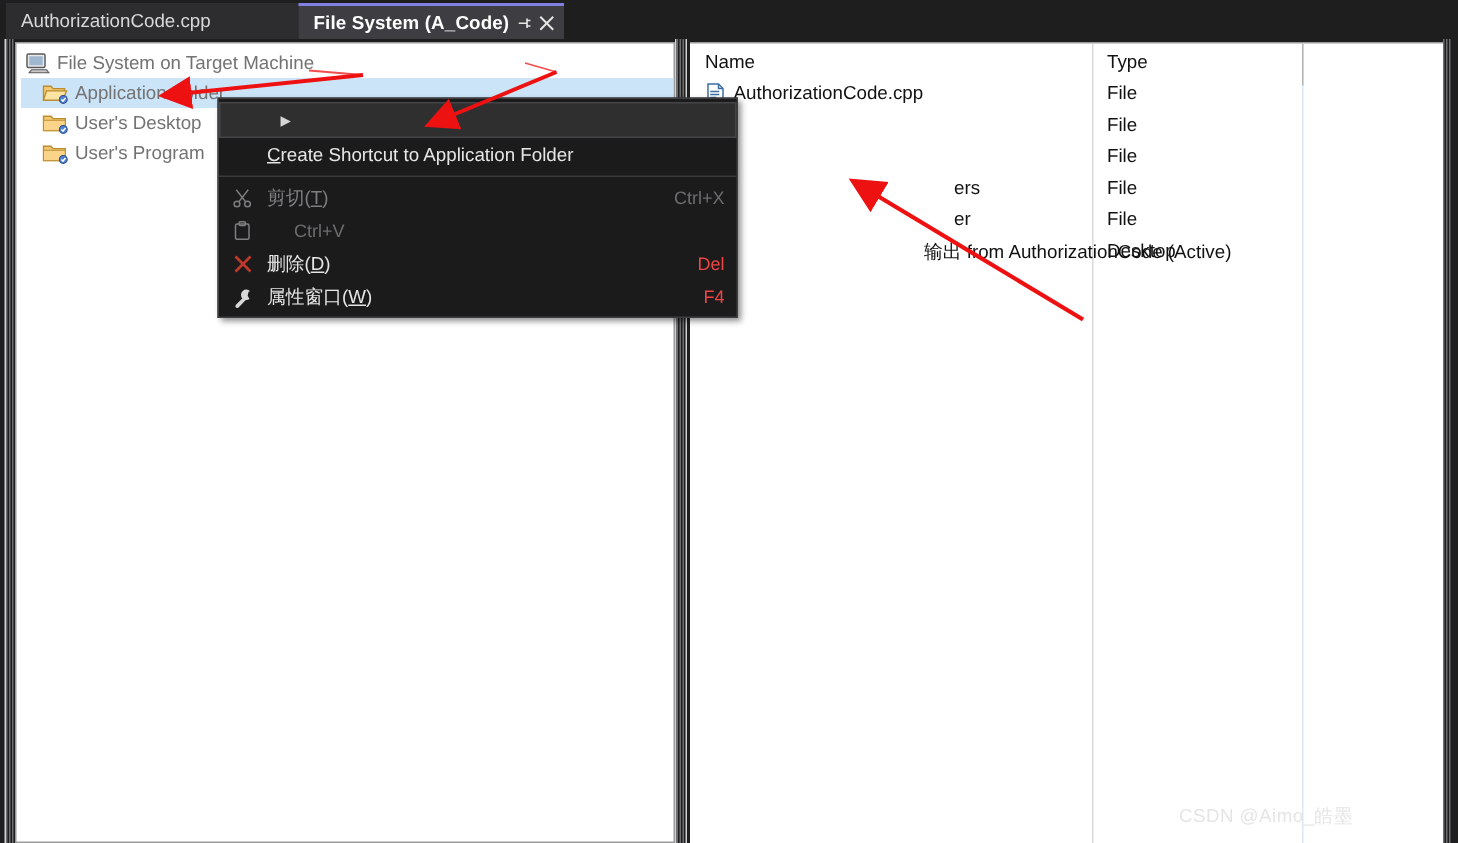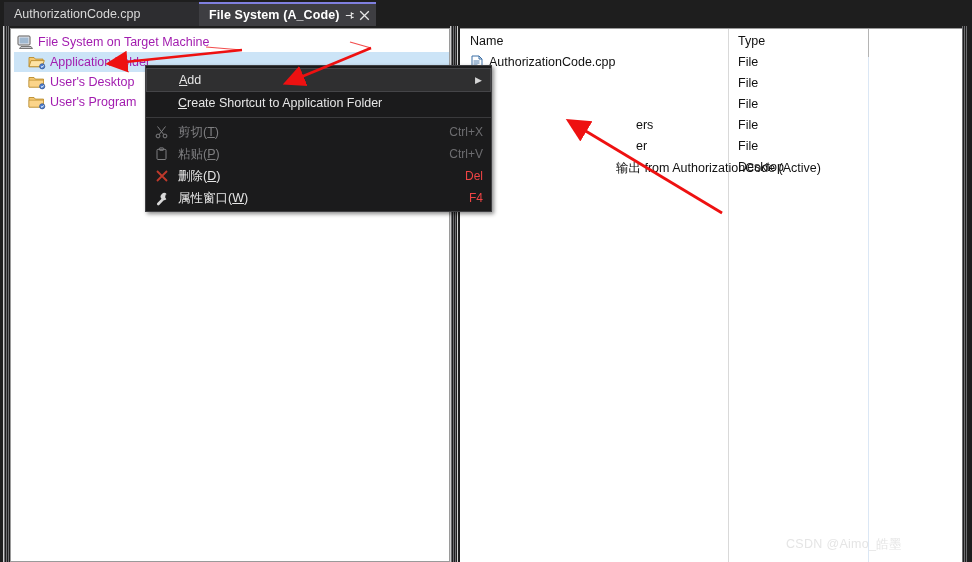--- a/index.html
+++ b/index.html
@@ -35,21 +35,21 @@
   .content{position:absolute;left:0;top:26px;width:972px;height:536px;background:#1e1e1e;}
 
   
   .left-pane{
     position:absolute;left:10px;top:2px;width:440px;height:534px;
     background:#ffffff;border:1px solid #9a9a9a;box-sizing:border-box;overflow:hidden;
   }
   .tree{padding:3px 0 0 3px;}
   .tree-row{
     display:flex;align-items:center;height:20px;padding-left:2px;
-    font-size:12.5px;color:#a21caf;white-space:nowrap;
+    font-size:12.5px;color:#737373;white-space:nowrap;
   }
   .tree-row.sel{background:#cce4f7;}
   .tree-row.indent{padding-left:14px;}
   .tree-ico{width:18px;height:16px;margin-right:4px;flex:0 0 auto;position:relative;}
 
   
   .right-pane{
     position:absolute;left:460px;top:2px;width:502px;height:534px;
     background:#ffffff;box-sizing:border-box;overflow:hidden;
     border-top:1px solid #9a9a9a;
@@ -263,21 +263,20 @@
       <div class="bar" style="left:2px;background:#6d6d70;"></div>
       <div class="bar" style="left:4px;background:#6d6d70;"></div>
     </div>
 
   </div>
 
   <div class="ctx" id="ctx-main">
 
     <div class="mi hl">
       <span class="gutter"></span>
-      <span class="lbl"><u>A</u>dd</span>
       <span class="sub-arrow">▶</span>
     </div>
 
     <div class="mi">
       <span class="gutter"></span>
       <span class="lbl"><u>C</u>reate Shortcut to Application Folder</span>
     </div>
 
     <div class="sep"></div>
 
@@ -293,21 +292,20 @@
       <span class="acc">Ctrl+X</span>
     </div>
 
     <div class="mi disabled">
       <span class="gutter">
         <svg width="14" height="14" viewBox="0 0 14 14">
           <rect x="2" y="2.3" width="9" height="10.2" rx="1" fill="none" stroke="#7e7e80" stroke-width="1"></rect>
           <rect x="4.4" y="0.9" width="4.2" height="2.4" rx="0.6" fill="none" stroke="#7e7e80" stroke-width="1"></rect>
         </svg>
       </span>
-      <span class="lbl">粘贴(<u>P</u>)</span>
       <span class="acc">Ctrl+V</span>
     </div>
 
     <div class="mi">
       <span class="gutter">
         <svg width="14" height="14" viewBox="0 0 14 14">
           <path d="M2 2 L12 12 M12 2 L2 12" stroke="#c0392b" stroke-width="1.8" fill="none"></path>
         </svg>
       </span>
       <span class="lbl">删除(<u>D</u>)</span>

